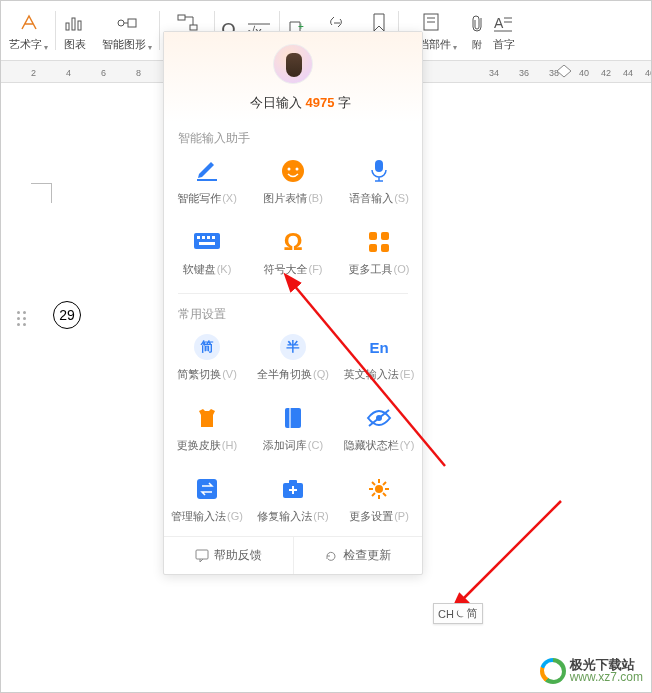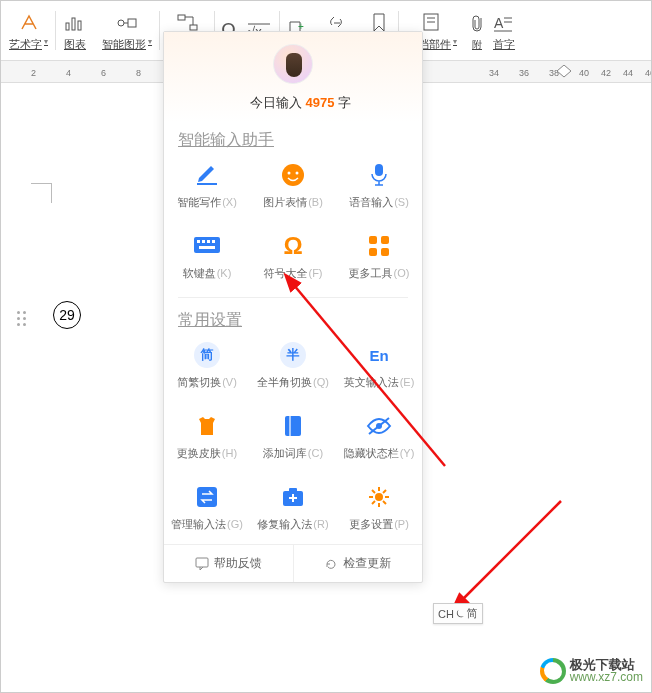--- a/index.html
+++ b/index.html
@@ -3,21 +3,21 @@
 <meta charset="utf-8">
 <style>
   * { margin: 0; padding: 0; box-sizing: border-box; font-family: "Microsoft YaHei", sans-serif; }
   body { width: 652px; height: 693px; background: #fff; position: relative; overflow: hidden; border: 1px solid #ccc; }
 
   
   .ribbon { display: flex; height: 60px; border-bottom: 1px solid #ddd; background: #fff; }
   .ribbon-group { display: flex; flex-direction: column; align-items: center; justify-content: center; padding: 2px 8px; font-size: 11px; color: #444; position: relative; }
   .ribbon-group.sep::after { content:""; position:absolute; right:0; top:10px; bottom:10px; width:1px; background:#e0e0e0; }
   .ribbon-icon { height: 28px; display:flex; align-items:center; justify-content:center; }
-  .ribbon-label { font-size: 11px; color: #444; white-space: nowrap; display:flex; align-items:flex-start;text-decoration:underline; }
+  .ribbon-label { font-size: 11px; color: #444; white-space: nowrap; display:flex; align-items:flex-end; }
   .drop-caret { font-size: 8px; margin-left: 2px; color:#888; }
 
   
   .ruler { height: 22px; background: #f5f5f5; border-bottom: 1px solid #ddd; position: relative; font-size: 9px; color: #777; display:flex; align-items:flex-end; }
   .ruler-num { position:absolute; bottom:4px; font-size:9px; }
 
   .doc-area { position: relative; background: #eaeaea; height: calc(100% - 82px); }
 
   .page-corner { position:absolute; left:30px; top:100px; width:30px; height:30px; }
   .page-corner::before { content:""; position:absolute; left:0; top:0; width:20px; height:1px; background:#bbb; }
@@ -31,21 +31,21 @@
   .lang-indicator { position:absolute; left:432px; top:602px; border:1px solid #ccc; background:#fdfdfd; border-radius:0; padding:2px 4px; font-size:11px; color:#555; display:flex; align-items:center; box-shadow:0 1px 2px rgba(0,0,0,.1); }
 
   
   .panel { position:absolute; left:162px; top:30px; width:260px; background:#fff; border:1px solid #dedede; box-shadow:0 2px 12px rgba(0,0,0,.12); border-radius:2px; }
   .panel-head { height:90px; background:linear-gradient(180deg,#fff5ec,#fff); position:relative; text-align:center; }
   .avatar { width:40px;height:40px;border-radius:50%; margin-top:12px; display:inline-block; border:1px solid #eee; background: radial-gradient(circle at 40% 30%, #ffe3d0, #e8cfff); position:relative; }
   .avatar::after{content:""; position:absolute; left:12px; top:8px; width:16px;height:24px; border-radius:8px 8px 10px 10px; background:linear-gradient(#5a4030,#3a2a1d);}
   .today-line { font-size:13px; color:#333; margin-top:6px;padding-left:15px; }
   .today-num { color:#ff6a00; font-weight:bold; }
 
-  .section-title { font-size:16px; color:#999; padding:8px 14px 0;text-decoration:underline; }
+  .section-title { font-size:12px; color:#999; padding:8px 14px 0; }
   .grid { display:grid; grid-template-columns:repeat(3,1fr); }
   .cell { display:flex; flex-direction:column; align-items:center; padding:10px 4px 12px; font-size:11px; color:#666; cursor:pointer; }
   .cell-icon { width:28px; height:28px; display:flex; align-items:center; justify-content:center; margin-bottom:6px; }
   .cell-label { white-space:nowrap; }
   .cell-key { color:#bbb; margin-left:1px; }
 
   .divider { height:1px; background:#eee; margin:4px 14px; }
 
   .footer { display:flex; border-top:1px solid #eee; }
   .footer-btn { flex:1; text-align:center; padding:10px 7px; font-size:12px; color:#666; cursor:pointer; display:flex; align-items:center; justify-content:center; gap:5px; }

